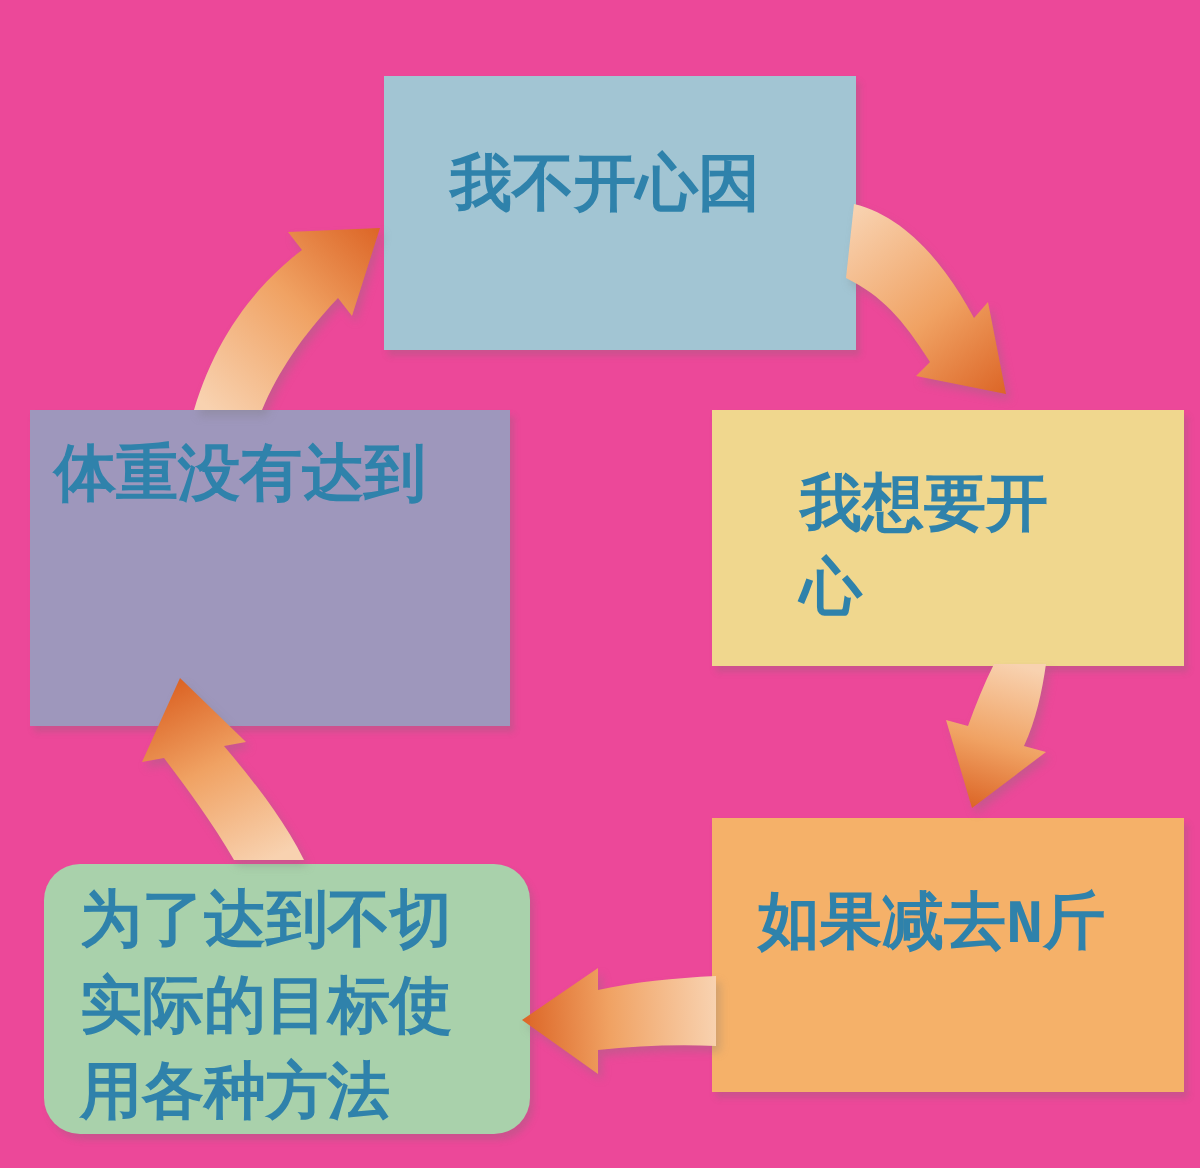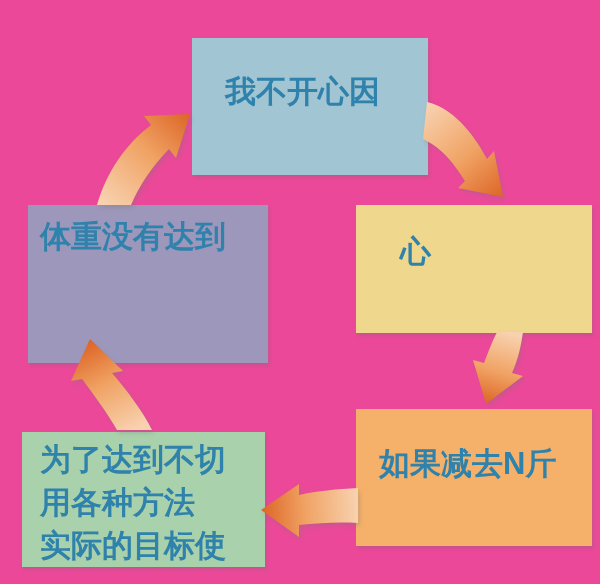--- a/index.html
+++ b/index.html
@@ -20,21 +20,21 @@
     font-size: 31px;
     line-height: 41px;
     box-shadow: 2px 3px 3px rgba(110,110,110,0.25);
     z-index: 1;
     overflow: hidden;
   }
   .n-top         { left: 192px; top: 38px;  width: 236px; height: 137px; padding: 33px 8px 0 33px; }
   .n-right       { left: 356px; top: 205px; width: 236px; height: 128px; padding: 26px 8px 0 44px; line-height: 42px; }
   .n-bottomright { left: 356px; top: 409px; width: 236px; height: 137px; padding: 33px 6px 0 23px; line-height: 43px; }
   .n-bottomleft  { left: 22px;  top: 432px; width: 243px; height: 135px; padding: 6px 4px 0 18px;  line-height: 43px; }
-  .n-left        { left: 28px;  top: 205px; width: 240px; height: 158px; padding: 12px 4px 0 12px; line-height: 40px; }
+  .n-left        { left: 15px;  top: 205px; width: 240px; height: 158px; padding: 12px 4px 0 12px; line-height: 40px; }
   .arrows {
     position: absolute;
     left: 0; top: 0;
     z-index: 2;
     pointer-events: none;
     filter: drop-shadow(2px 3px 2px rgba(120,120,120,0.30));
   }
 </style>
 </head>
 <body>
@@ -75,30 +75,31 @@
     <path fill="url(#gC)" d="M 358,488 C 337,489 317,491 299,495 L 299,484 L 261,510 L 299,537 L 299,525 C 318,523 338,522 358,523 Z"></path>
     <path fill="url(#gD)" d="M 82,379 L 71,381 L 90,339 L 123,371 L 112,373 C 128,392 142,410 152,430 L 117,430 C 106,411 94,395 82,379 Z"></path>
     <path fill="url(#gE)" d="M 151,125 L 144,116 L 190,114 L 176,158 L 169,149 C 151,168 139,186 131,205 L 97,205 C 107,171 126,144 151,125 Z"></path>
   </svg>
 
   <div class="node n-top" style="background-color: rgb(162, 197, 211);">
     <div>我不开心因</div>
   </div>
 
   <div class="node n-right" style="background-color: rgb(240, 215, 142);">
+    <div>我想要开</div>
     <div>心</div>
   </div>
 
-  <div class="node n-bottomright" style="background-color: rgb(245, 177, 105);">
+  <div class="node n-bottomright" style="background-color: rgb(245, 177, 105); font-family: Liberation Mono, monospace;">
     <div>如果减去N斤</div>
   </div>
 
-  <div class="node n-bottomleft" style="background-color: rgb(169, 209, 171);">
+  <div class="node n-bottomleft" style="background-color: rgb(169, 209, 171); border-radius: 18px;">
     <div>为了达到不切</div>
+    <div>实际的目标使</div>
     <div>用各种方法</div>
-    <div>实际的目标使</div>
   </div>
 
   <div class="node n-left" style="background-color: rgb(158, 151, 188);">
     <div>体重没有达到</div>
   </div>
 
 </div>
 
 </body></html>

